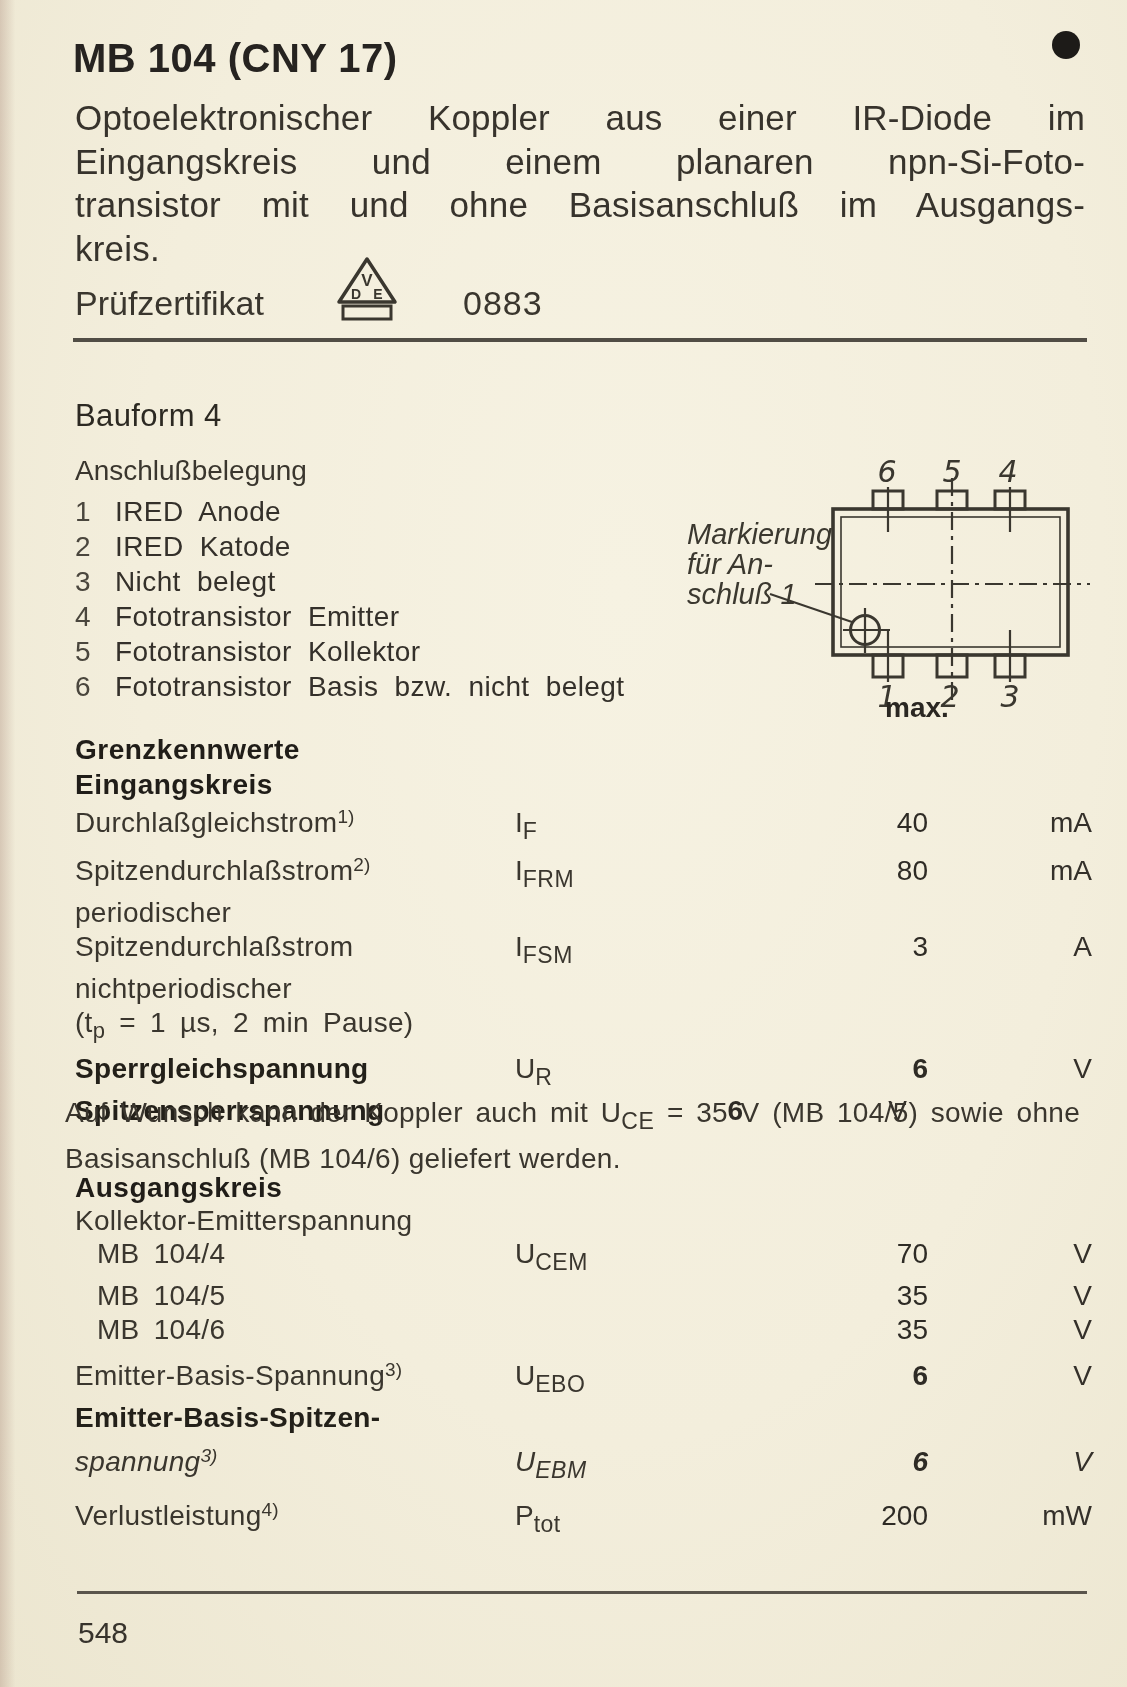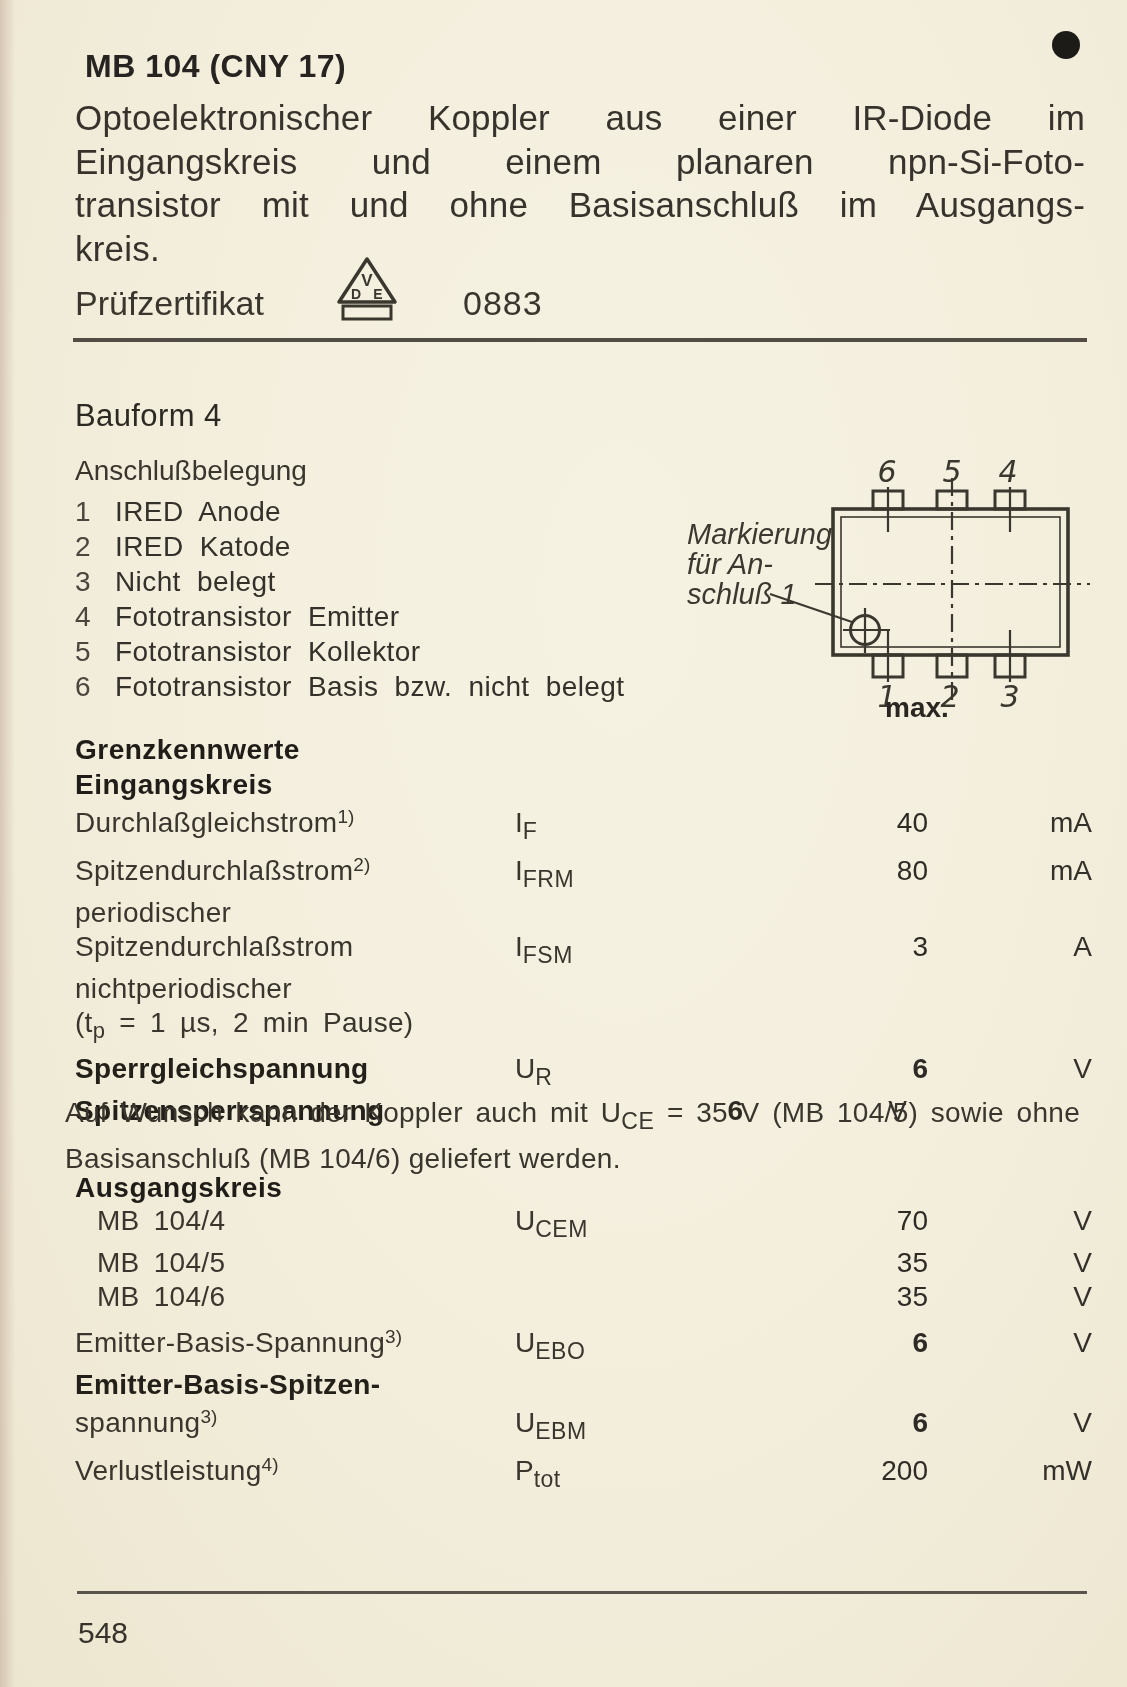--- a/index.html
+++ b/index.html
@@ -7,22 +7,22 @@
     width:1127px;height:1687px;position:relative;overflow:hidden;
     font-family:"Liberation Sans",sans-serif;
     background:radial-gradient(ellipse at 55% 35%, #f6f2e2 0%, #f3eedc 55%, #ece6d0 100%);
     color:#3a362e;
   }
   .edge-shadow{position:absolute;left:0;top:0;width:18px;height:1687px;
     background:linear-gradient(to right, rgba(166,132,118,.34), rgba(166,132,118,0) 85%);
     pointer-events:none;}
   .abs{position:absolute;}
   
-  .title{left:73px;top:36px;font-size:32px;font-weight:700;color:#262320;
-    letter-spacing:.5px;margin:12px;}
+  .title{left:73px;top:36px;font-size:40px;font-weight:700;color:#262320;
+    letter-spacing:.5px;margin:0;}
   .corner-dot{left:1052px;top:31px;width:28px;height:28px;border-radius:50%;
     background:#1d1b18;}
   .desc{left:75px;top:96px;width:1010px;font-size:35px;line-height:43.5px;
     color:#37332c;letter-spacing:.2px;}
   .jline{text-align:justify;text-align-last:justify;}
   .jline.last{text-align-last:left;}
   .cert-label{left:75px;top:284px;font-size:34px;}
   .vde-logo{left:335px;top:255px;}
   .cert-num{left:463px;top:284px;font-size:34px;letter-spacing:1px;}
   .rule-top{left:73px;top:338px;width:1014px;height:4px;background:#514d45;}
@@ -52,21 +52,21 @@
   .sym-sub{font-size:23px;vertical-align:-7px;letter-spacing:.5px;}
   .t-sub{font-size:22px;vertical-align:-6px;}
   .gap-top{margin-top:4px;}
   .note{left:65px;top:1094px;width:1015px;font-size:28px;line-height:38px;letter-spacing:.3px;}
   .output-heading{left:75px;top:1172px;font-size:28px;font-weight:700;color:#201d18;letter-spacing:.5px;}
   .out-table{top:1204px;}
   .row-kollektor{line-height:33px;}
   .indent .c-label{padding-left:22px;width:418px;}
   .row-ebo{margin-top:6px;}
   .row-spitzen2{line-height:33px;}
-  .row-spannung{line-height:32px;}
+  .row-spannung{line-height:44px;font-style:italic;}
   .row-verlust{line-height:35px;}
   
   .rule-bottom{left:77px;top:1591px;width:1010px;height:3px;background:#5a554c;}
   .page-num{left:78px;top:1616px;font-size:30px;color:#37332c;}
 </style>
 </head>
 <body>
 
 <div>
   <div class="edge-shadow"></div>
@@ -191,20 +191,23 @@
   </div>
 
   <div class="abs note">
     <div class="jline"><span>Auf Wunsch kann der Koppler auch mit U</span><span class="sym-sub">CE</span><span> = 35 V (MB 104/5) sowie ohne</span></div>
     <div>Basisanschluß (MB 104/6) geliefert werden.</div>
   </div>
 
   <div class="abs output-heading">Ausgangskreis</div>
 
   <div class="abs dtable out-table">
+    <div class="trow row-kollektor">
+      <span class="c-label">Kollektor-Emitterspannung</span>
+    </div>
     <div class="trow indent">
       <span class="c-label">MB 104/4</span>
       <span class="c-sym"><span>U</span><span class="sym-sub">CEM</span></span>
       <span class="c-val">70</span>
       <span class="c-unit">V</span>
     </div>
     <div class="trow indent">
       <span class="c-label">MB 104/5</span>
       <span class="c-sym"></span>
       <span class="c-val">35</span>

